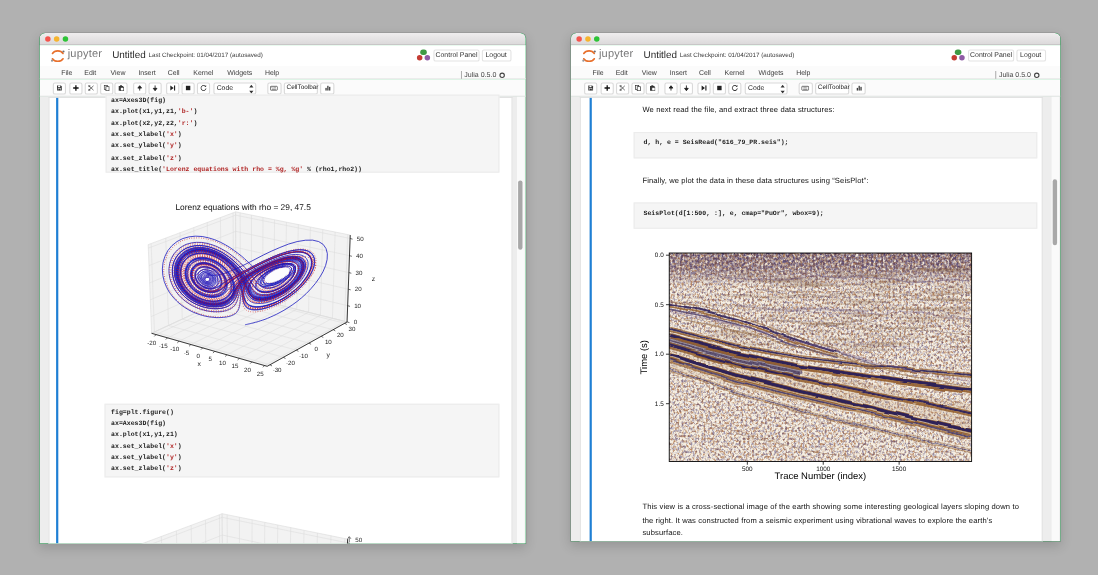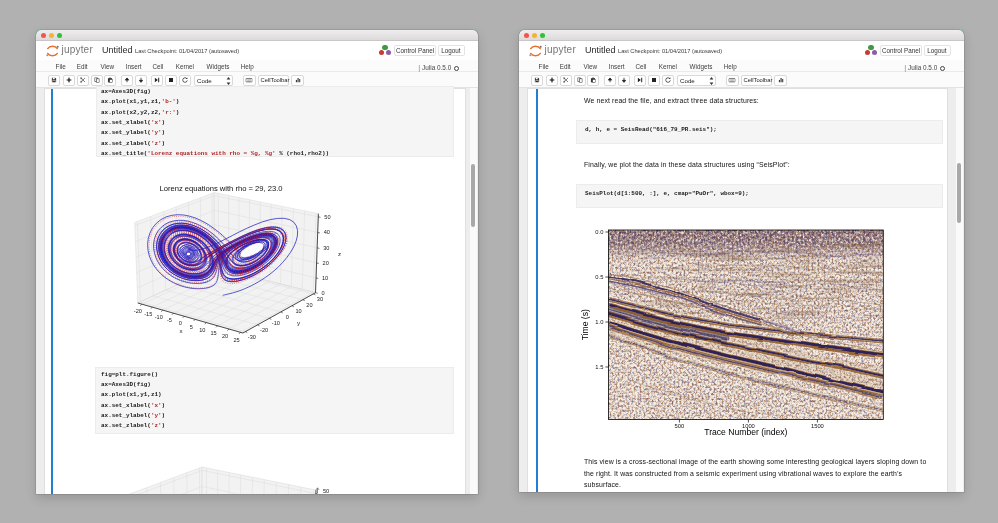--- a/index.html
+++ b/index.html
@@ -288,21 +288,21 @@
           <text x="236.5" y="126.7" font-size="5.6" fill="#222">0</text>
           <text x="237.0" y="111.9" font-size="5.6" fill="#222">10</text>
           <text x="237.6" y="96.9" font-size="5.6" fill="#222">20</text>
           <text x="238.2" y="81.8" font-size="5.6" fill="#222">30</text>
           <text x="238.7" y="66.4" font-size="5.6" fill="#222">40</text>
           <text x="239.3" y="50.8" font-size="5.6" fill="#222">50</text>
           <text x="94.6" y="164.5" font-size="6.2" fill="#222">x</text>
           <text x="211.9" y="156.9" font-size="6.2" fill="#222">y</text>
           <text x="252.9" y="87.9" font-size="6.2" fill="#222">z</text>
         </svg></div>
-      <div style="position:absolute;left:49px;top:96px;width:272px;text-align:center;font-size:7.6px;color:#111;">Lorenz equations with rho = 29, 23.0</div>
+      <div style="position:absolute;left:49px;top:96px;width:272px;text-align:center;font-size:7.6px;color:#111;">Lorenz equations with rho = 29, 47.5</div>
     <div class="cellbg" style="left:59px; width:359px; top:279px; height:67px;"></div>
     <div class="code" style="left:65px; top:281.5px;">fig=plt.figure()
 ax=Axes3D(fig)
 ax.plot(x1,y1,z1)
 ax.set_xlabel(<span class="s">'x'</span>)
 ax.set_ylabel(<span class="s">'y'</span>)
 ax.set_zlabel(<span class="s">'z'</span>)</div>
     <div style="position:absolute;left:50px;top:358px;"><svg width="272" height="60" viewBox="0 0 272 60">
           <polygon points="32.4,141.8 116.5,103.0 116.0,21.0 29.0,53.5" fill="#f2f2f2" stroke="#d9d9d9" stroke-width="0.5"></polygon>
           <polygon points="116.5,103.0 226.8,130.5 230.0,44.1 116.0,21.0" fill="#f2f2f2" stroke="#d9d9d9" stroke-width="0.5"></polygon>

